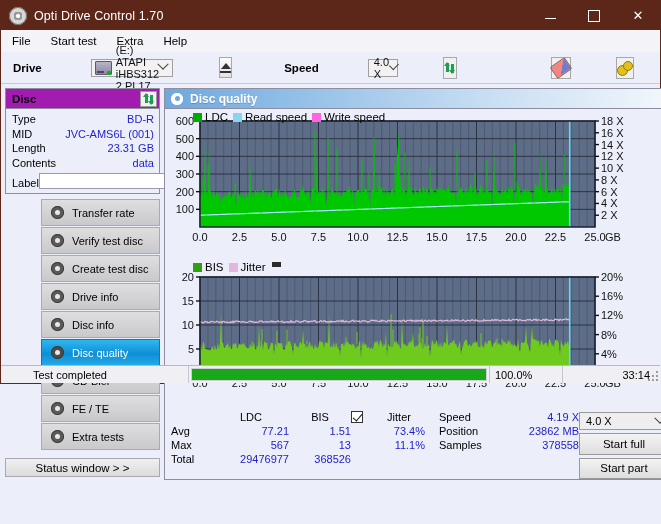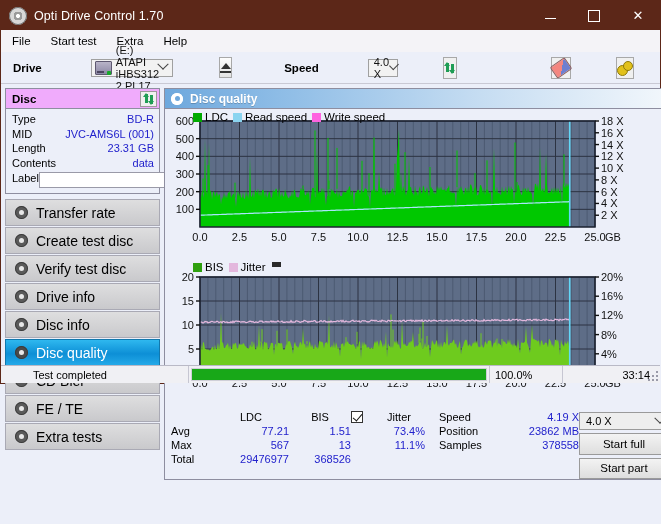--- a/index.html
+++ b/index.html
@@ -82,45 +82,45 @@
   .ic-save{width:14px;height:14px;background:#2f6fd0;position:relative;border:1px solid #1a3f7a;}
   .ic-save:before{content:"";position:absolute;left:3px;top:0;width:8px;height:5px;background:#dfeaf8;}
   .ic-save:after{content:"";position:absolute;left:2px;bottom:0;width:10px;height:6px;background:#f3f7fd;}
   
   .body{display:flex;height:396px;padding:4px 4px 0 4px;box-sizing:border-box;}
   
   .sidebar{width:155px;flex:0 0 auto;display:flex;flex-direction:column;}
   .disc-panel{border:1px solid #8e8ea0;background:#eceff9;box-sizing:border-box;}
   .disc-head{
     height:19px;display:flex;align-items:center;justify-content:space-between;
-    border-bottom:1px solid #8e8ea0;padding:0 2px 0 6px;background:#f0abfc;
+    border-bottom:1px solid #8e8ea0;padding:0 2px 0 6px;background:#a21caf;
   }
   .disc-head .ttl{font-weight:bold;font-size:11.5px;}
   .sq-btn{width:17px;height:16px;border:1px solid #9a9a9a;background:#f0f0f0;display:flex;align-items:center;justify-content:center;box-sizing:border-box;}
   .arrows{position:relative;width:12px;height:12px;}
   .arrows span{position:absolute;width:3px;height:9px;background:#1f9d55;}
   .arrows span:nth-child(1){left:2px;top:1px;}
   .arrows span:nth-child(2){left:7px;top:2px;}
   .arrows span:nth-child(3){left:0px;top:0px;width:0;height:0;background:none;border-left:3px solid transparent;border-right:3px solid transparent;border-bottom:4px solid #1f9d55;}
   .arrows span:nth-child(4){left:5px;top:8px;width:0;height:0;background:none;border-left:3px solid transparent;border-right:3px solid transparent;border-top:4px solid #1f9d55;}
   .disc-rows{padding:3px 5px 4px 6px;}
   .drow{display:flex;justify-content:space-between;align-items:center;height:14.5px;font-size:11px;}
   .drow .k{color:#000;}
   .drow .v{color:#2222cc;}
-  .label-row{display:flex;align-items:flex-start;margin-top:2px;}
+  .label-row{display:flex;align-items:flex-end;margin-top:2px;}
   .label-row .k{width:36px;font-size:11px;}
   .label-inp{flex:1 1 auto;height:16px;border:1px solid #9a9aa8;background:#fff;box-sizing:border-box;}
   .disc-btn{width:18px;height:17px;border:1px solid #9a9a9a;background:#f0f0f0;display:flex;align-items:center;justify-content:center;box-sizing:border-box;}
   .mini-disc{width:12px;height:12px;border-radius:50%;background:radial-gradient(circle,#fff 0 18%,#c9c95e 19% 40%,#eaea8a 41% 78%,#b6b64a 79% 100%);border:1px solid #8a8a3c;}
   .navlist{margin-top:5px;display:flex;flex-direction:column;gap:1px;}
   .navbtn{
     height:27px;display:flex;align-items:center;gap:8px;padding-left:9px;
     border:1px solid #a9a9b4;box-sizing:border-box;
     background:linear-gradient(#dededf,#c9c9cc);
-    font-size:14px;color:#000;
+    font-size:11px;color:#000;margin-left:36px;
   }
   .navbtn.active{
     background:linear-gradient(#2fb8ef,#0d8fd6 55%,#24a9e8);
     border-color:#1178ad;color:#fff;
   }
   .nav-ico{width:13px;height:13px;border-radius:50%;background:#5a5a5a;position:relative;flex:0 0 auto;
     box-shadow:inset 0 0 0 1px #3b3b3b;}
   .nav-ico:after{content:"";position:absolute;left:4px;top:4px;width:5px;height:5px;border-radius:50%;background:#e8e8e8;}
   .navbtn.active .nav-ico{background:#4a4a4a;}
   .sb-spacer{flex:1 1 auto;}
@@ -290,28 +290,28 @@
         </div>
       </div>
 
       <div class="navlist">
         <div class="navbtn">
           <span class="nav-ico"></span>
           <span>Transfer rate</span>
         </div>
         <div class="navbtn">
           <span class="nav-ico"></span>
+          <span>Verify test disc</span>
+        </div>
+        <div class="navbtn">
+          <span class="nav-ico"></span>
           <span>Create test disc</span>
         </div>
         <div class="navbtn">
           <span class="nav-ico"></span>
-          <span>Verify test disc</span>
-        </div>
-        <div class="navbtn">
-          <span class="nav-ico"></span>
           <span>Drive info</span>
         </div>
         <div class="navbtn">
           <span class="nav-ico"></span>
           <span>Disc info</span>
         </div>
         <div class="navbtn active">
           <span class="nav-ico"></span>
           <span>Disc quality</span>
         </div>
@@ -323,20 +323,21 @@
           <span class="nav-ico"></span>
           <span>FE / TE</span>
         </div>
         <div class="navbtn">
           <span class="nav-ico"></span>
           <span>Extra tests</span>
         </div>
       </div>
 
       <div class="sb-spacer"></div>
+      <div class="statusbtn">Status window &gt; &gt;</div>
     </div>
 
     <div class="main">
       <div class="panel-head">
         <span class="ph-ico"></span>
         <span class="ph-t">Disc quality</span>
       </div>
 
       <div class="charts">
 

